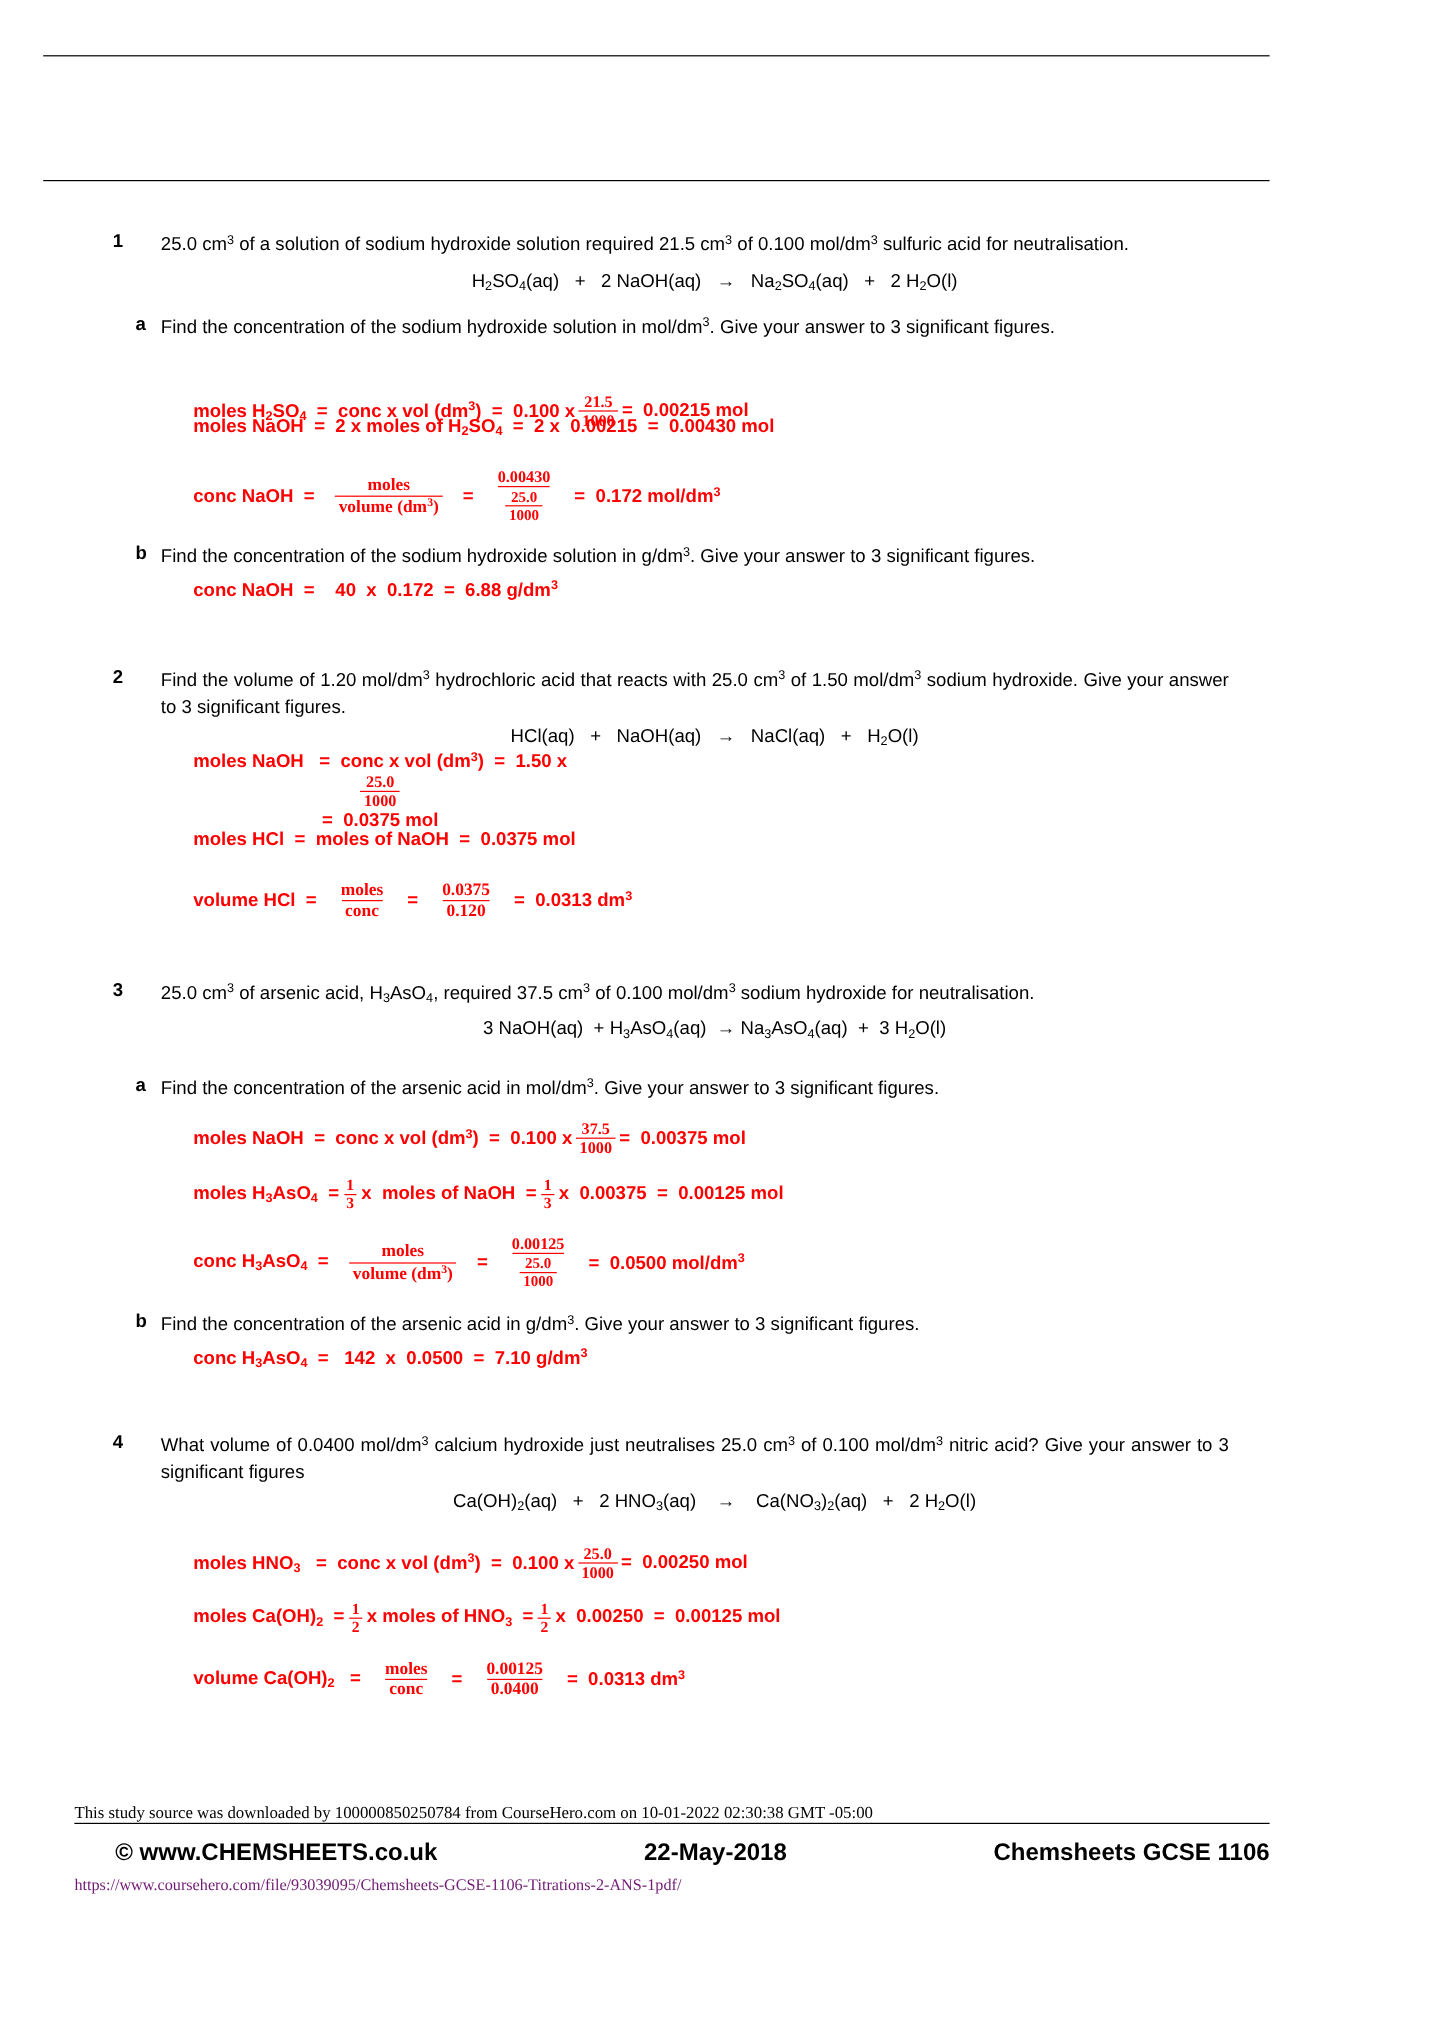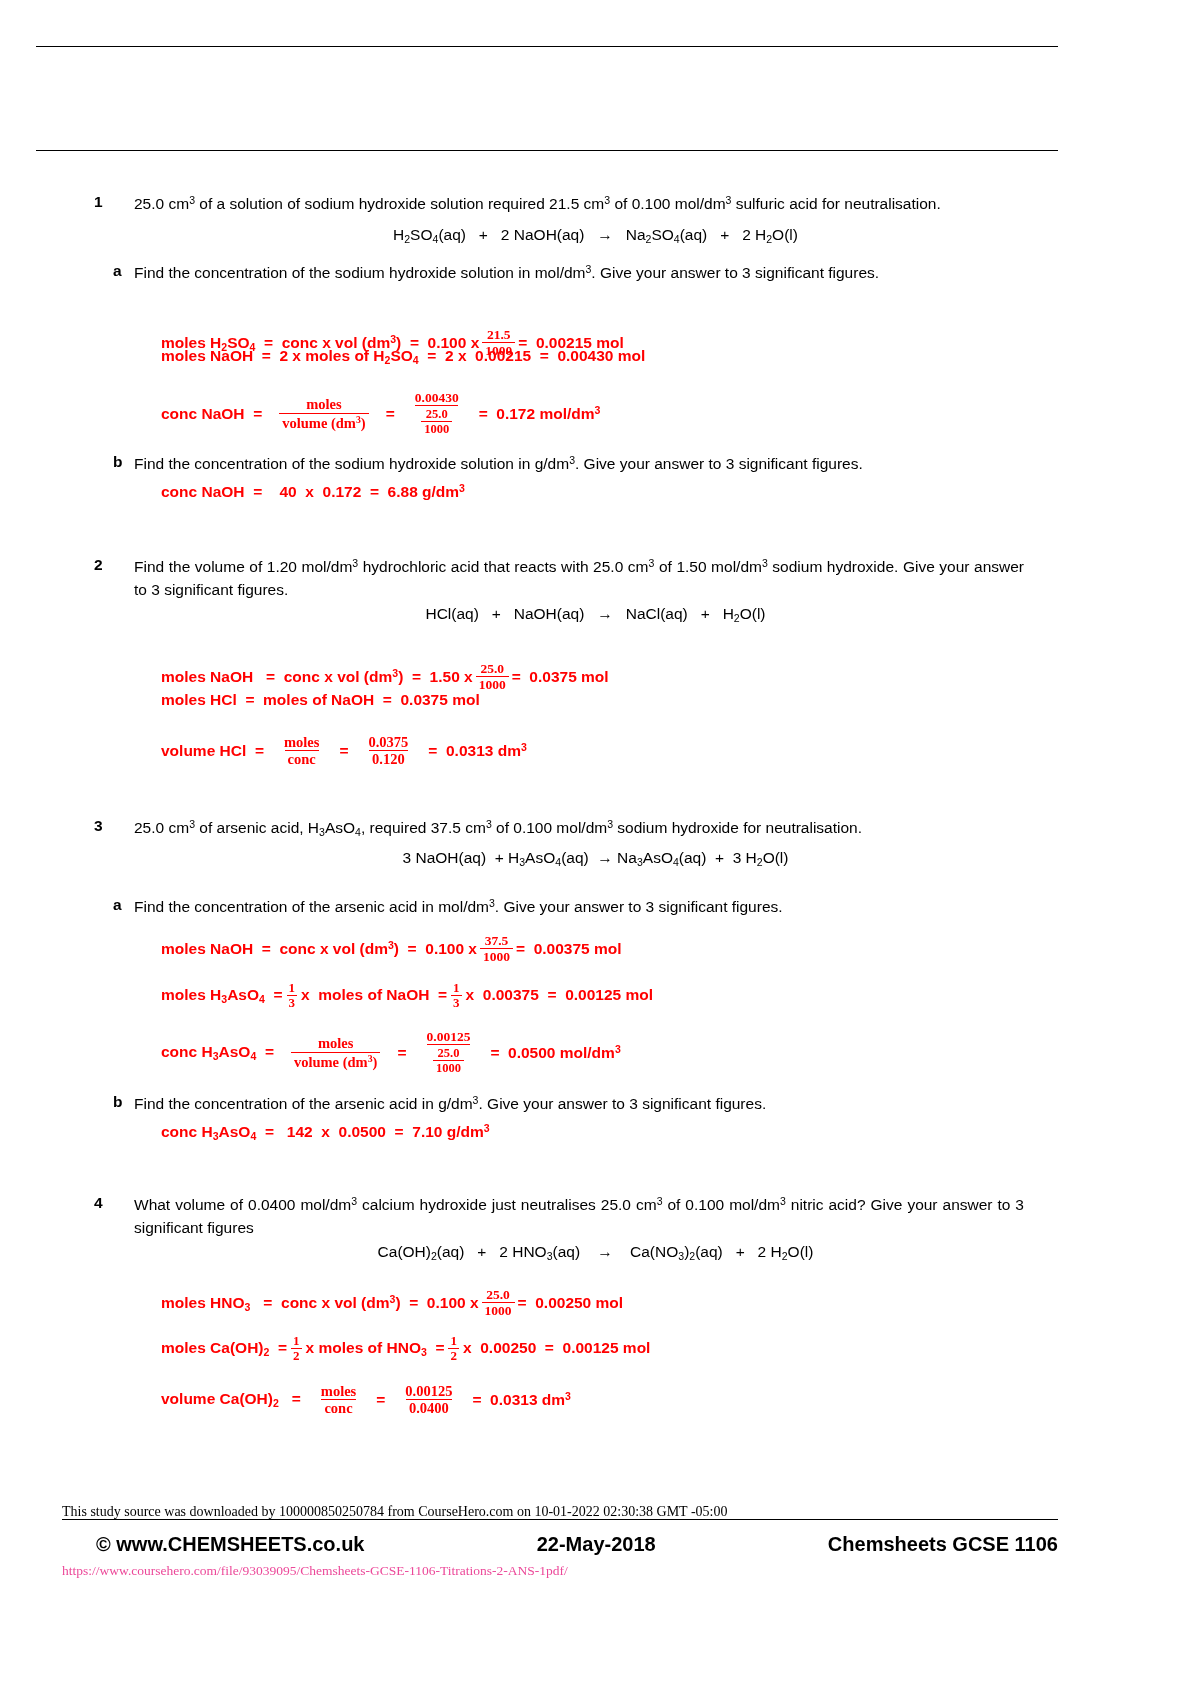--- a/index.html
+++ b/index.html
@@ -137,21 +137,21 @@
     font-size:14px;color:#000000;white-space:nowrap;
   }
   .footer-row{
     position:absolute;left:96px;top:1533px;width:962px;
     display:flex;justify-content:space-between;align-items:center;
     font-weight:bold;font-size:20px;
   }
   .ch-url{
     position:absolute;left:62px;top:1563px;
     font-family:"Liberation Serif",serif;
-    font-size:13.5px;color:#ec4899;white-space:nowrap;
+    font-size:13.5px;color:#701a75;white-space:nowrap;
   }
 </style>
 </head>
 <body>
 
 <div class="page">
 
   <div class="header-rule"></div>
 
 
@@ -206,21 +206,21 @@
 
     <div class="ans" style="left:161px;top:482px;">
       <span>conc NaOH&nbsp; =&nbsp; &nbsp; 40&nbsp; x&nbsp; 0.172&nbsp; =&nbsp; 6.88 g/dm<sup>3</sup></span>
     </div>
 
     <div class="qnum" style="left:94px;top:556px;">2</div>
     <div class="qtext" style="left:134px;top:556px;width:890px;">Find the volume of 1.20 mol/dm<sup>3</sup> hydrochloric acid  that reacts with 25.0 cm<sup>3</sup> of 1.50 mol/dm<sup>3</sup> sodium hydroxide. Give your answer to 3 significant figures.</div>
 
     <div class="eqn" style="top:605px;">HCl(aq)&nbsp; &nbsp;+&nbsp; &nbsp;NaOH(aq)&nbsp; &nbsp;→&nbsp; &nbsp;NaCl(aq)&nbsp; &nbsp;+&nbsp; &nbsp;H<sub>2</sub>O(l)</div>
 
-    <div class="ans" style="left:161px;top:661px;">
+    <div class="ans" style="left:161px;top:625px;flex-direction:column;">
       <span>moles NaOH&nbsp; &nbsp;=&nbsp; conc x vol (dm<sup>3</sup>)&nbsp; =&nbsp; 1.50 x</span>
       <span class="frac">
           <span class="num">25.0</span>
           <span class="den">1000</span>
         </span>
       <span>=&nbsp; 0.0375 mol</span>
     </div>
 
     <div class="ans" style="left:161px;top:691px;">
       <span>moles HCl&nbsp; =&nbsp; moles of NaOH&nbsp; =&nbsp; 0.0375 mol</span>

